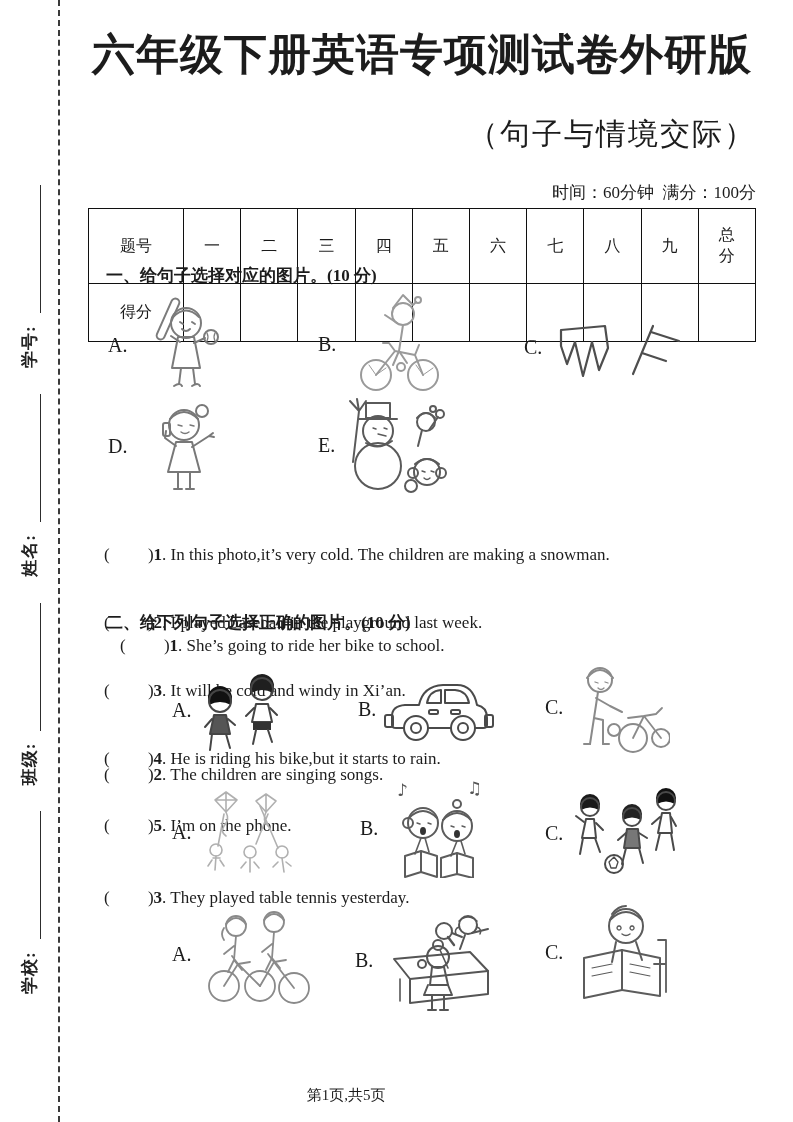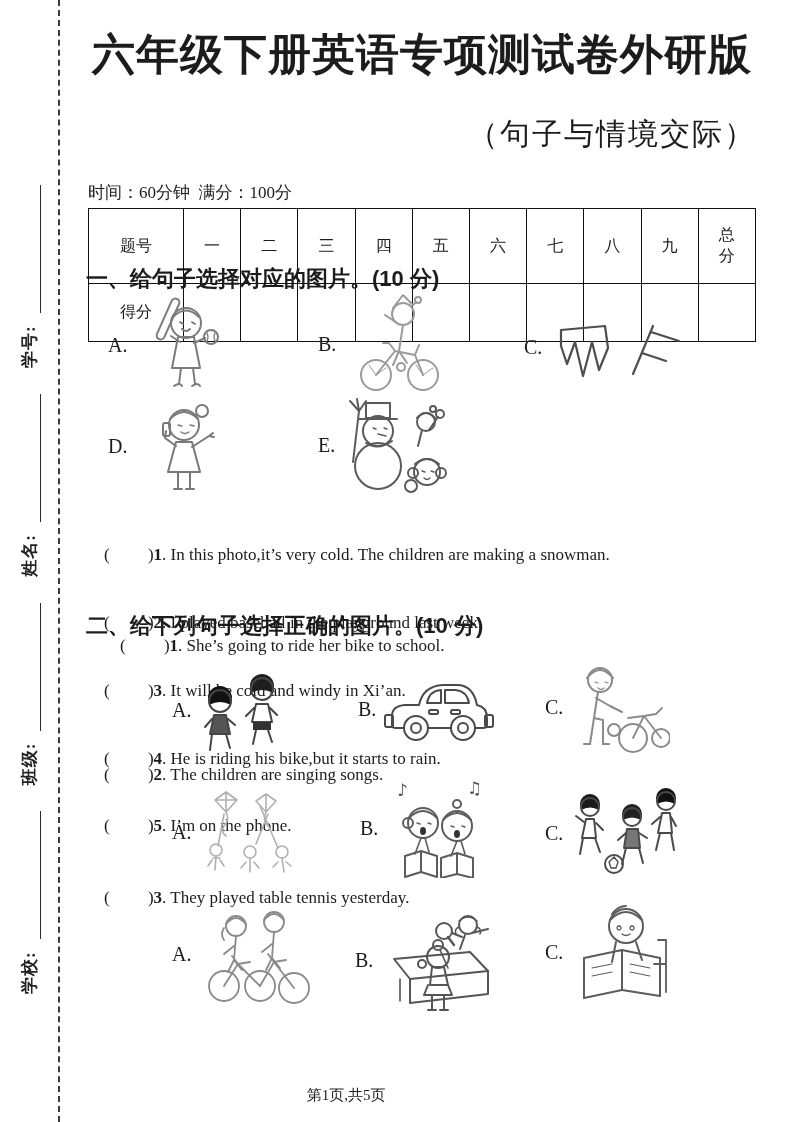--- a/index.html
+++ b/index.html
@@ -11,27 +11,27 @@
               transform-origin:top left;transform:rotate(-90deg) translateX(-1122px);
               display:flex;align-items:center;padding-left:128px;box-sizing:border-box;}
   .side-field{display:flex;align-items:flex-end;margin-right:26px;font-size:17px;color:#222;}
   .side-field .lbl{font-weight:bold;letter-spacing:1px;}
   .side-field .fill-line{display:inline-block;width:128px;height:18px;margin-left:12px;
                          border-bottom:1.6px solid #2d2d2d;}
   .title{position:absolute;left:88px;top:26px;width:668px;text-align:center;
          font-size:43px;font-weight:bold;letter-spacing:1px;white-space:nowrap;}
   .subtitle{position:absolute;left:88px;top:102px;width:668px;text-align:right;
             font-size:30px;font-weight:normal;letter-spacing:2px;margin-top:12px;}
-  .meta{position:absolute;left:88px;top:181px;width:668px;text-align:left;font-size:17px;white-space:pre;}
+  .meta{position:absolute;left:88px;top:181px;width:668px;text-align:right;font-size:17px;white-space:pre;}
   .score-table{position:absolute;left:88px;top:208px;width:668px;border-collapse:collapse;
                table-layout:fixed;font-size:16px;}
   .score-table td{border:1.8px solid #101010;height:25px;text-align:center;padding:16px;}
   .score-table td.rowhead{width:62px;}
-  .sec-head{position:absolute;font-size:22px;font-weight:bold;white-space:pre;
-            font-family:Liberation Sans, sans-serif;}
+  .sec-head{position:absolute;font-size:17px;font-weight:bold;white-space:pre;
+            font-family:Liberation Serif, serif;margin-left:20px;}
   .q-block{position:absolute;font-size:17px;line-height:22.6px;white-space:pre;}
   .q-line{white-space:pre;}
   .q-num{font-weight:bold;}
   .img-item{position:absolute;display:flex;align-items:center;gap:7px;}
   .img-label{font-size:20px;}
   .q-sentence{position:absolute;font-size:17px;white-space:pre;}
   .footer{position:absolute;left:0;top:1086px;width:692px;text-align:center;font-size:15px;}
   svg{display:block;}
 </style>
 </head>

